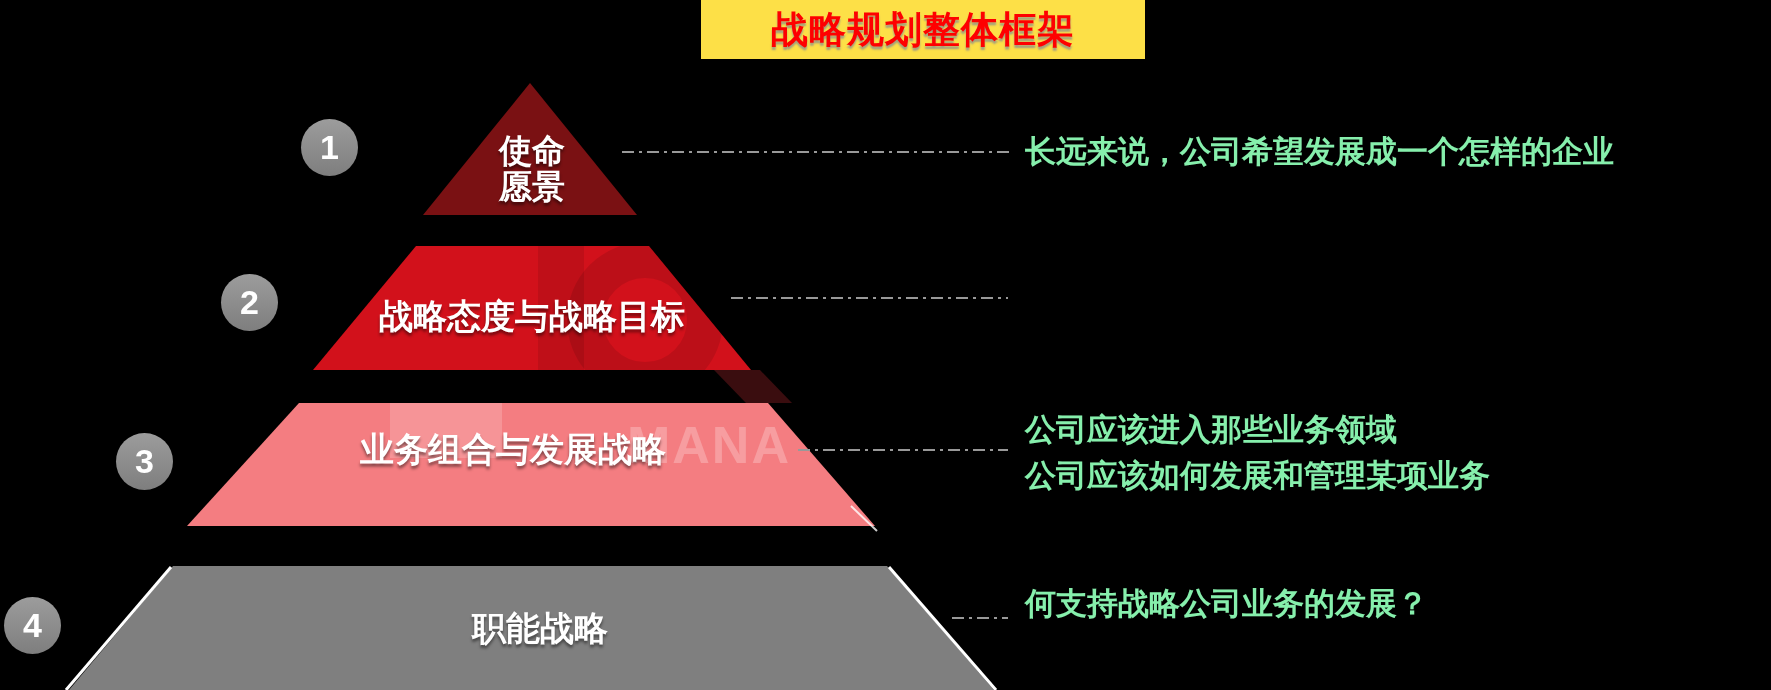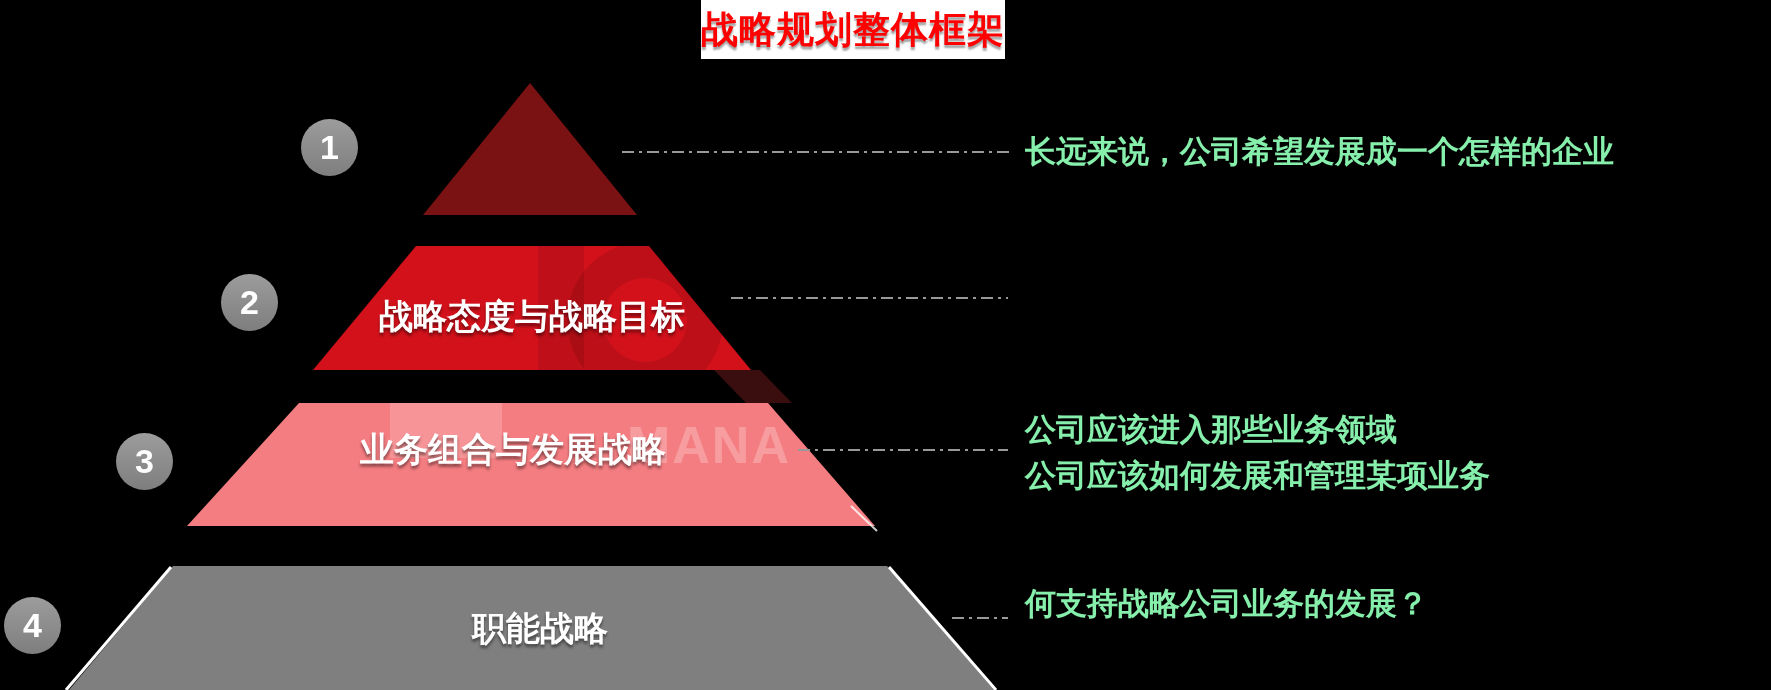--- a/index.html
+++ b/index.html
@@ -1,22 +1,22 @@
 <!DOCTYPE html>
 <html><head>
 <meta charset="utf-8">
 <style>
   html,body{margin:0;padding:0;background:#000;}
   .canvas{
     position:relative;width:1771px;height:690px;background:#000;overflow:hidden;
     font-family:"Liberation Sans","DejaVu Sans",sans-serif;
   }
   .title-box{
-    position:absolute;left:701px;top:0;width:304px;height:59px;
-    background:#ffffff;text-align:center;line-height:59px;
+    position:absolute;left:701px;top:0;width:444px;height:59px;
+    background:#fde047;text-align:center;line-height:59px;
     font-size:37px;font-weight:bold;color:#fe0000;
     text-shadow:0 3px 2px rgba(140,140,140,.8);
     letter-spacing:1px;
   }
   .pyr-svg{position:absolute;left:0;top:0;}
   .num-circle{
     position:absolute;width:57px;height:57px;border-radius:50%;
     background:linear-gradient(180deg,#9c9c9c,#7e7e7e);
     color:#fff;font-size:34px;font-weight:bold;text-align:center;line-height:57px;
   }
@@ -69,20 +69,24 @@
     <line x1="731" y1="298" x2="1008" y2="298" stroke-width="2" stroke-dasharray="12 5 3 5" stroke="#999999"></line>
     <line x1="798" y1="450" x2="1008" y2="450" stroke-width="2" stroke-dasharray="12 5 3 5" stroke="#999999"></line>
     <line x1="952" y1="618" x2="1008" y2="618" stroke-width="2" stroke-dasharray="12 5 3 5" stroke="#999999"></line>
   </svg>
 
   <div class="num-circle" style="left:301px;top:119px;">1</div>
   <div class="num-circle" style="left:221px;top:274px;">2</div>
   <div class="num-circle" style="left:116px;top:433px;">3</div>
   <div class="num-circle" style="left:4px;top:597px;">4</div>
 
+  <div class="lvl-label two-line" style="left:432px;top:133px;">
+    <div>使命</div>
+    <div>愿景</div>
+  </div>
   <div class="lvl-label" style="left:232px;top:296px;">战略态度与战略目标</div>
   <div class="lvl-label" style="left:213px;top:429px;">业务组合与发展战略</div>
   <div class="lvl-label" style="left:240px;top:608px;">职能战略</div>
 
   <div class="desc" style="top:129px;">
     <div>长远来说，公司希望发展成一个怎样的企业</div>
   </div>
   <div class="desc" style="top:407px;">
     <div>公司应该进入那些业务领域</div>
     <div>公司应该如何发展和管理某项业务</div>

